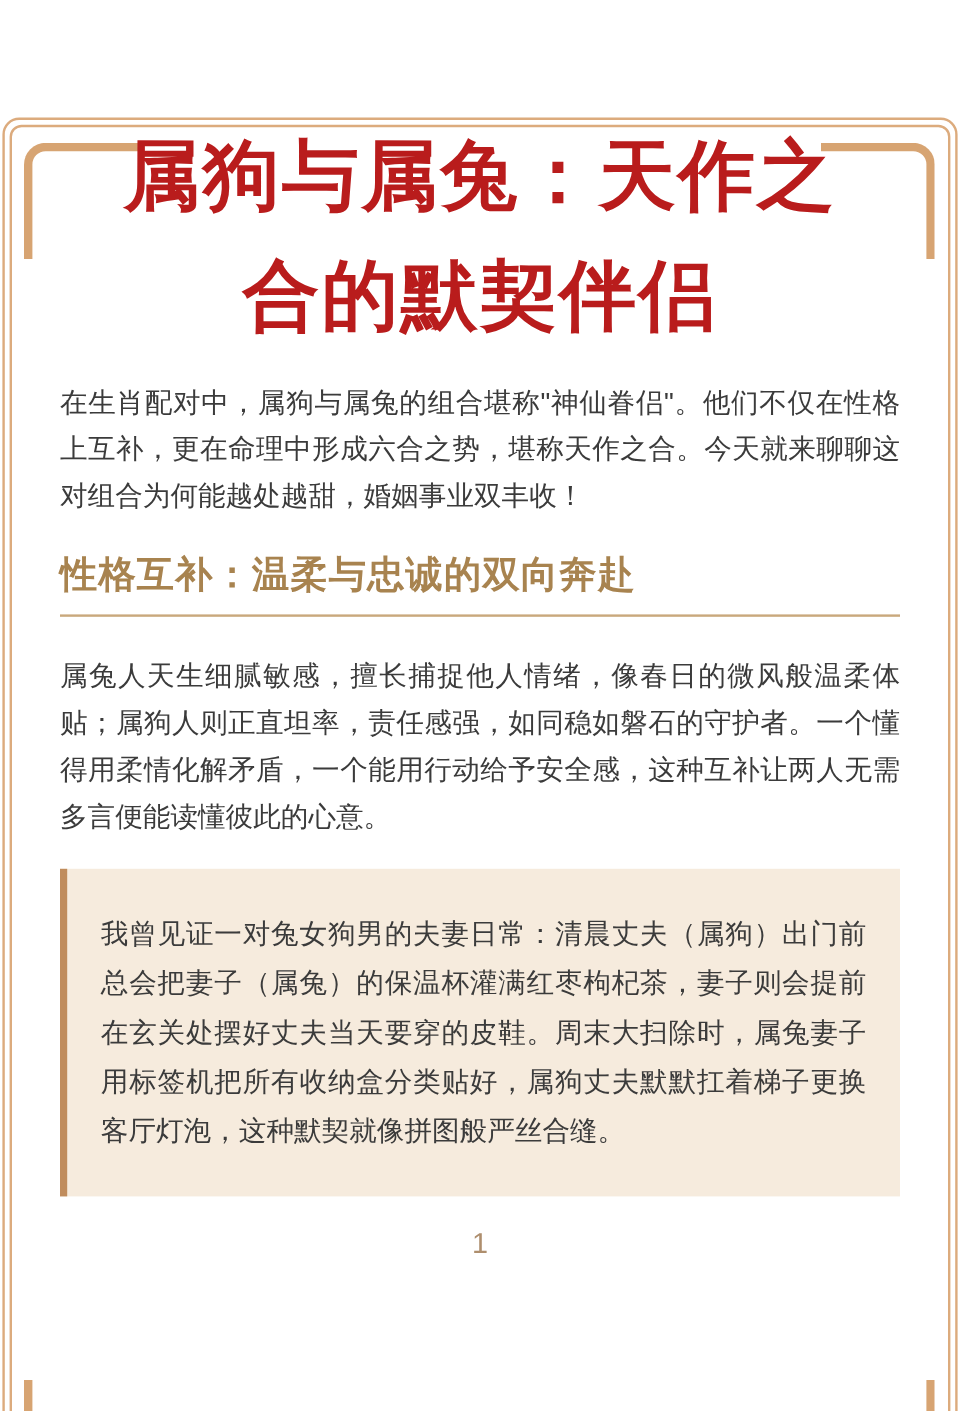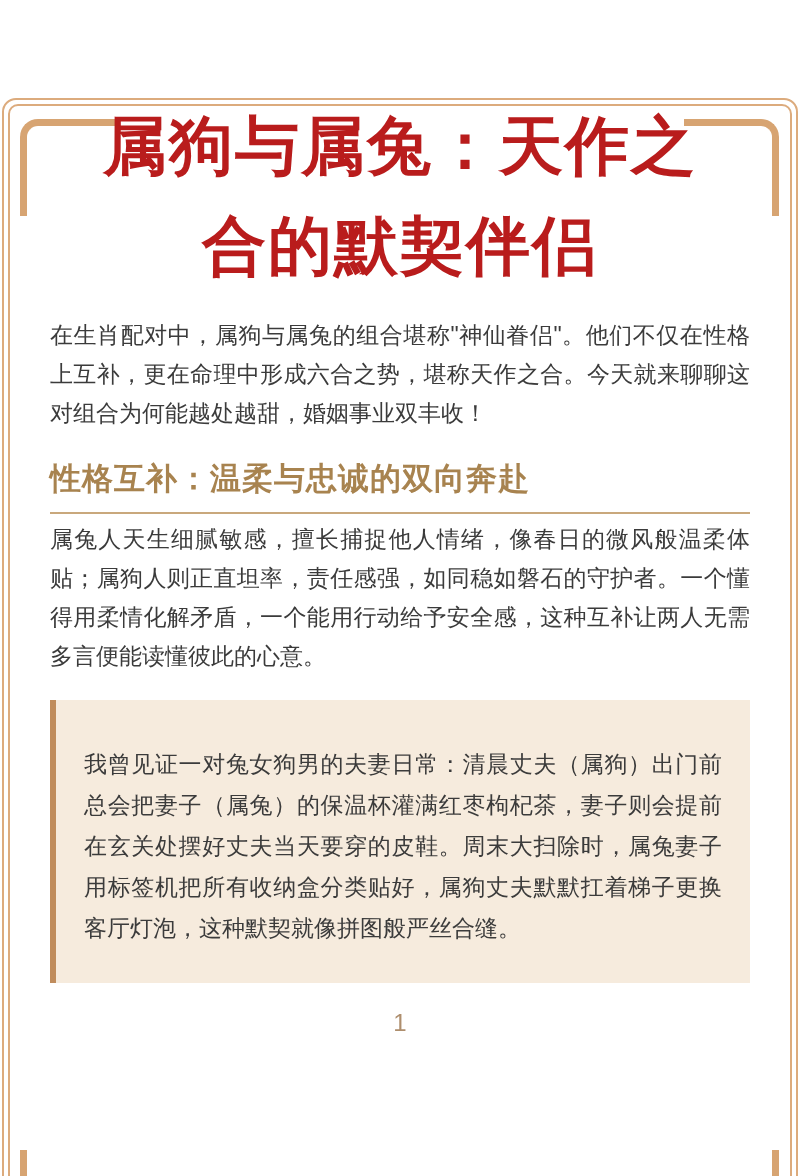--- a/index.html
+++ b/index.html
@@ -55,27 +55,27 @@
   h2.section-heading {
     margin: 26px 0 0 0;
     font-size: 31px;
     line-height: 40px;
     font-weight: 700;
     letter-spacing: 1px;
     color: #a8834f;
     padding-bottom: 13px;
     border-bottom: 2px solid #c9a87c;
   }
-  h2.section-heading + p.body-text { margin-top: 6px; }
+  h2.section-heading + p.body-text { margin-top: 30px; }
 
   .quote-box {
     margin: 24px 0 0 0;
     background: #f6ebdd;
     border-left: 6px solid #c08c5c;
-    padding: 44px 28px 34px 28px;
+    padding: 34px 28px 34px 28px;
     font-size: 23px;
     line-height: 41px;
     color: #3b3b3b;
     text-align: justify;
   }
 
   .page-number {
     margin-top: 26px;
     text-align: center;
     font-size: 24px;

